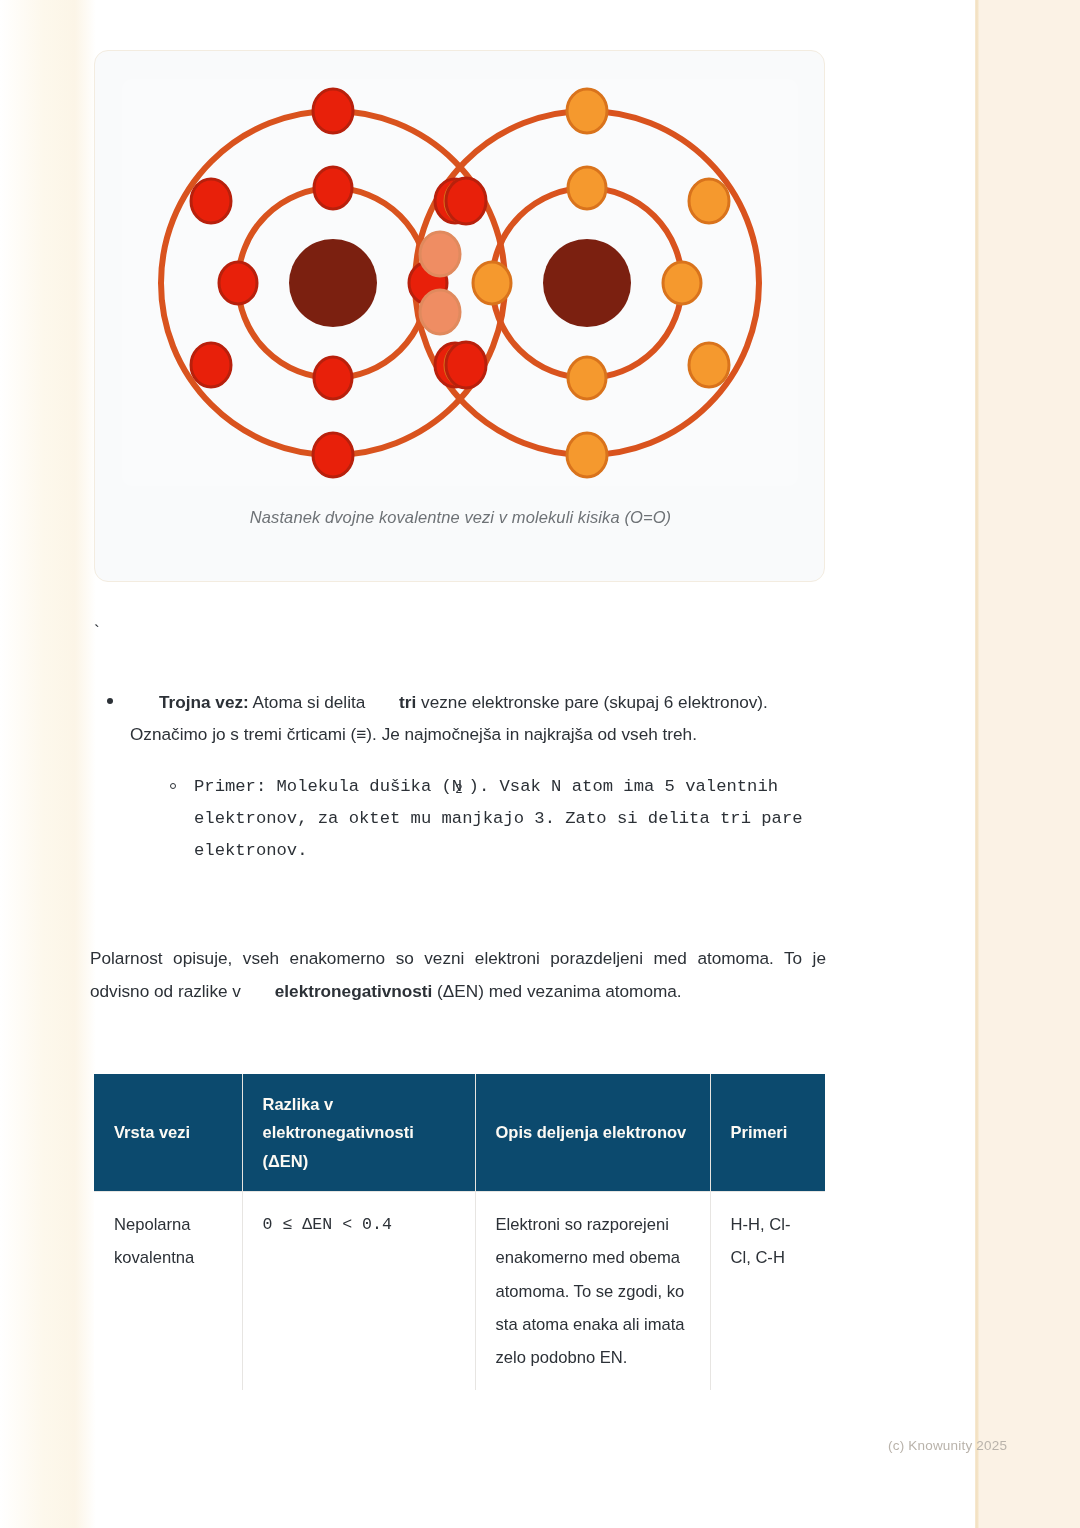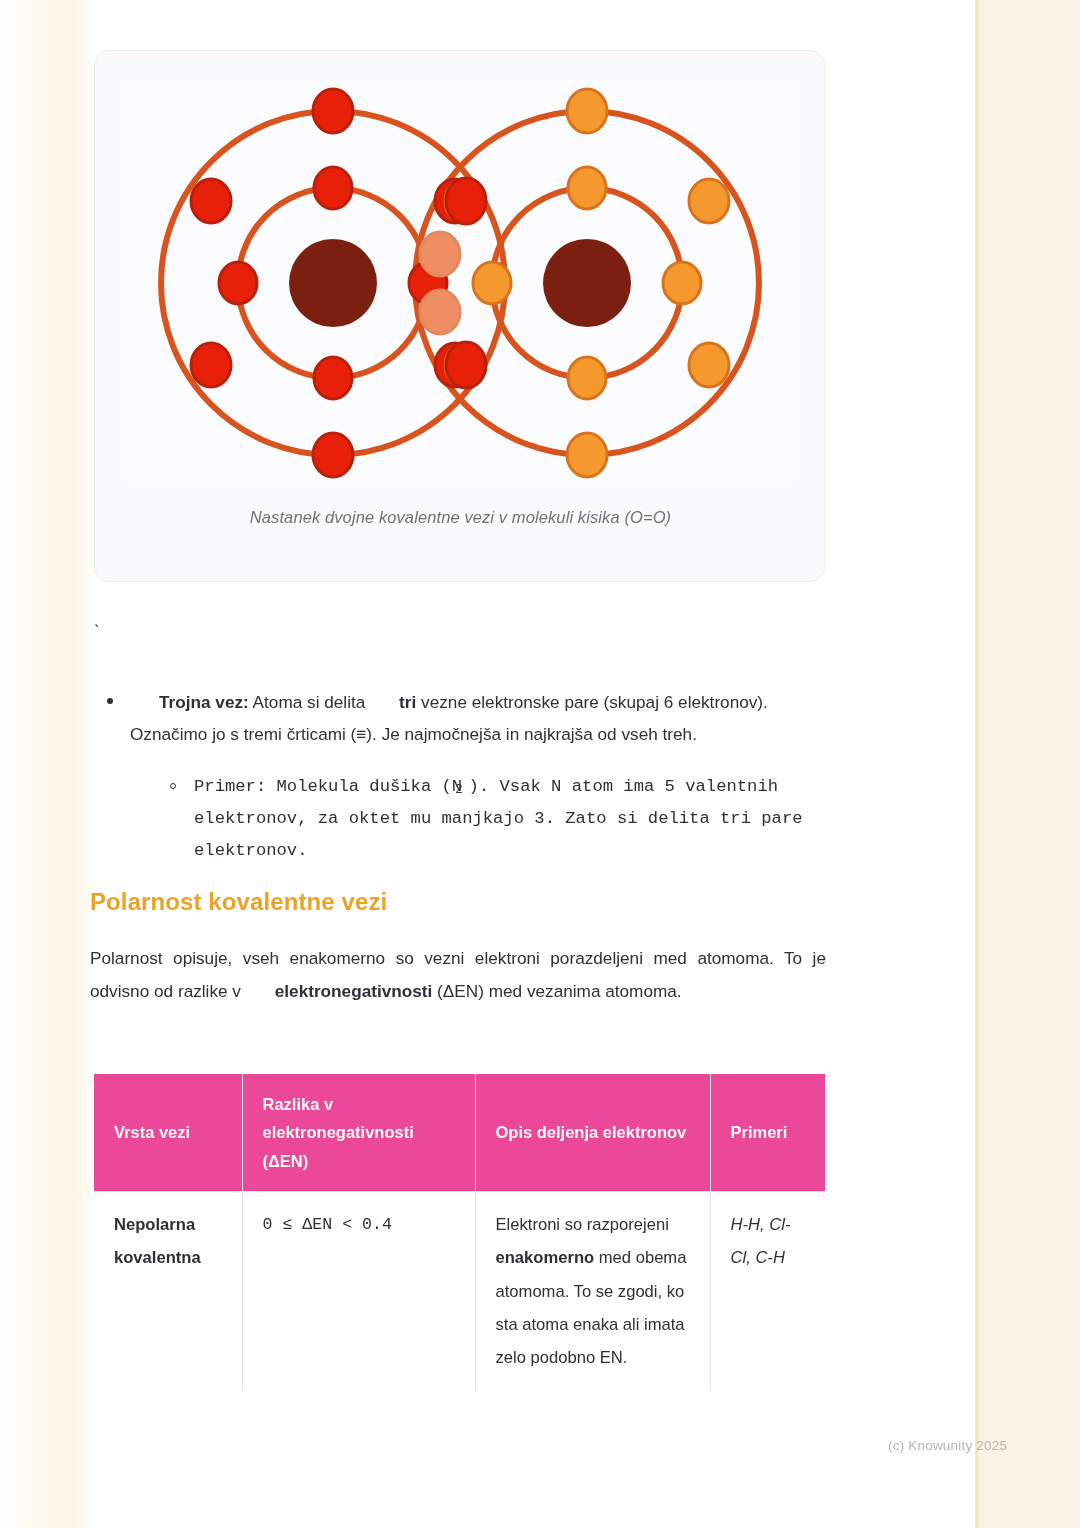--- a/index.html
+++ b/index.html
@@ -188,21 +188,21 @@
     width: 731px;
     border-collapse: collapse;
     table-layout: fixed;
     background: #ffffff;
   }
   .data-table col.c1 { width: 148px; }
   .data-table col.c2 { width: 233px; }
   .data-table col.c3 { width: 235px; }
   .data-table col.c4 { width: 115px; }
   .data-table th {
-    background: #ec4899;
+    background: #0c4a6e;
     color: #fdfaf4;
     font-size: 16.5px;
     font-weight: bold;
     text-align: left;
     vertical-align: middle;
     padding: 16px 20px;
     line-height: 1.72;
     border-right: 1px solid #e8e5e0;
     height: 114px;
     box-sizing: border-box;
@@ -211,22 +211,22 @@
   .data-table td {
     font-size: 16.6px;
     color: #2c3137;
     vertical-align: top;
     padding: 16px 20px;
     line-height: 2.0;
     border-right: 1px solid #e7e5e2;
     border-top: 1px solid #e7e5e2;
     box-sizing: border-box;
   }
-  .data-table td:last-child { border-right: none; font-style: italic; }
-  .cell-bold { font-weight: bold; margin-top: 33px; }
+  .data-table td:last-child { border-right: none; }
+  .cell-bold { font-weight: normal; margin-top: 33px; }
   .cell-serif {
     font-family: Liberation Mono, monospace;
     font-size: 18.4px;
   }
 
   
   .watermark {
     position: absolute;
     left: 888px;
     top: 1438px;
@@ -320,21 +320,20 @@
         <span class="bullet-dot"></span>
         <span class="b">Trojna vez:</span><span> Atoma si delita </span><span class="b">tri</span><span> vezne elektronske pare (skupaj 6 elektronov). Označimo jo s tremi črticami (≡). Je najmočnejša in najkrajša od vseh treh.</span>
 
         <div class="sub-list">
           <span class="sub-ring"></span>
           <span>Primer: Molekula dušika (N</span><span class="sub-2">2</span><span>). Vsak N atom ima 5 valentnih elektronov, za oktet mu manjkajo 3. Zato si delita tri pare elektronov.</span>
         </div>
       </div>
     </div>
 
-    <div class="section-heading">Polarnost kovalentne vezi</div>
 
     <div class="para"><span>Polarnost opisuje, vseh enakomerno so vezni elektroni porazdeljeni med atomoma. To je odvisno od razlike v </span><span class="b">elektronegativnosti</span><span> (ΔEN) med vezanima atomoma.</span></div>
 
     <table class="data-table">
       <colgroup>
         <col class="c1">
           <col class="c2">
           <col class="c3">
           <col class="c4">
       </colgroup>

